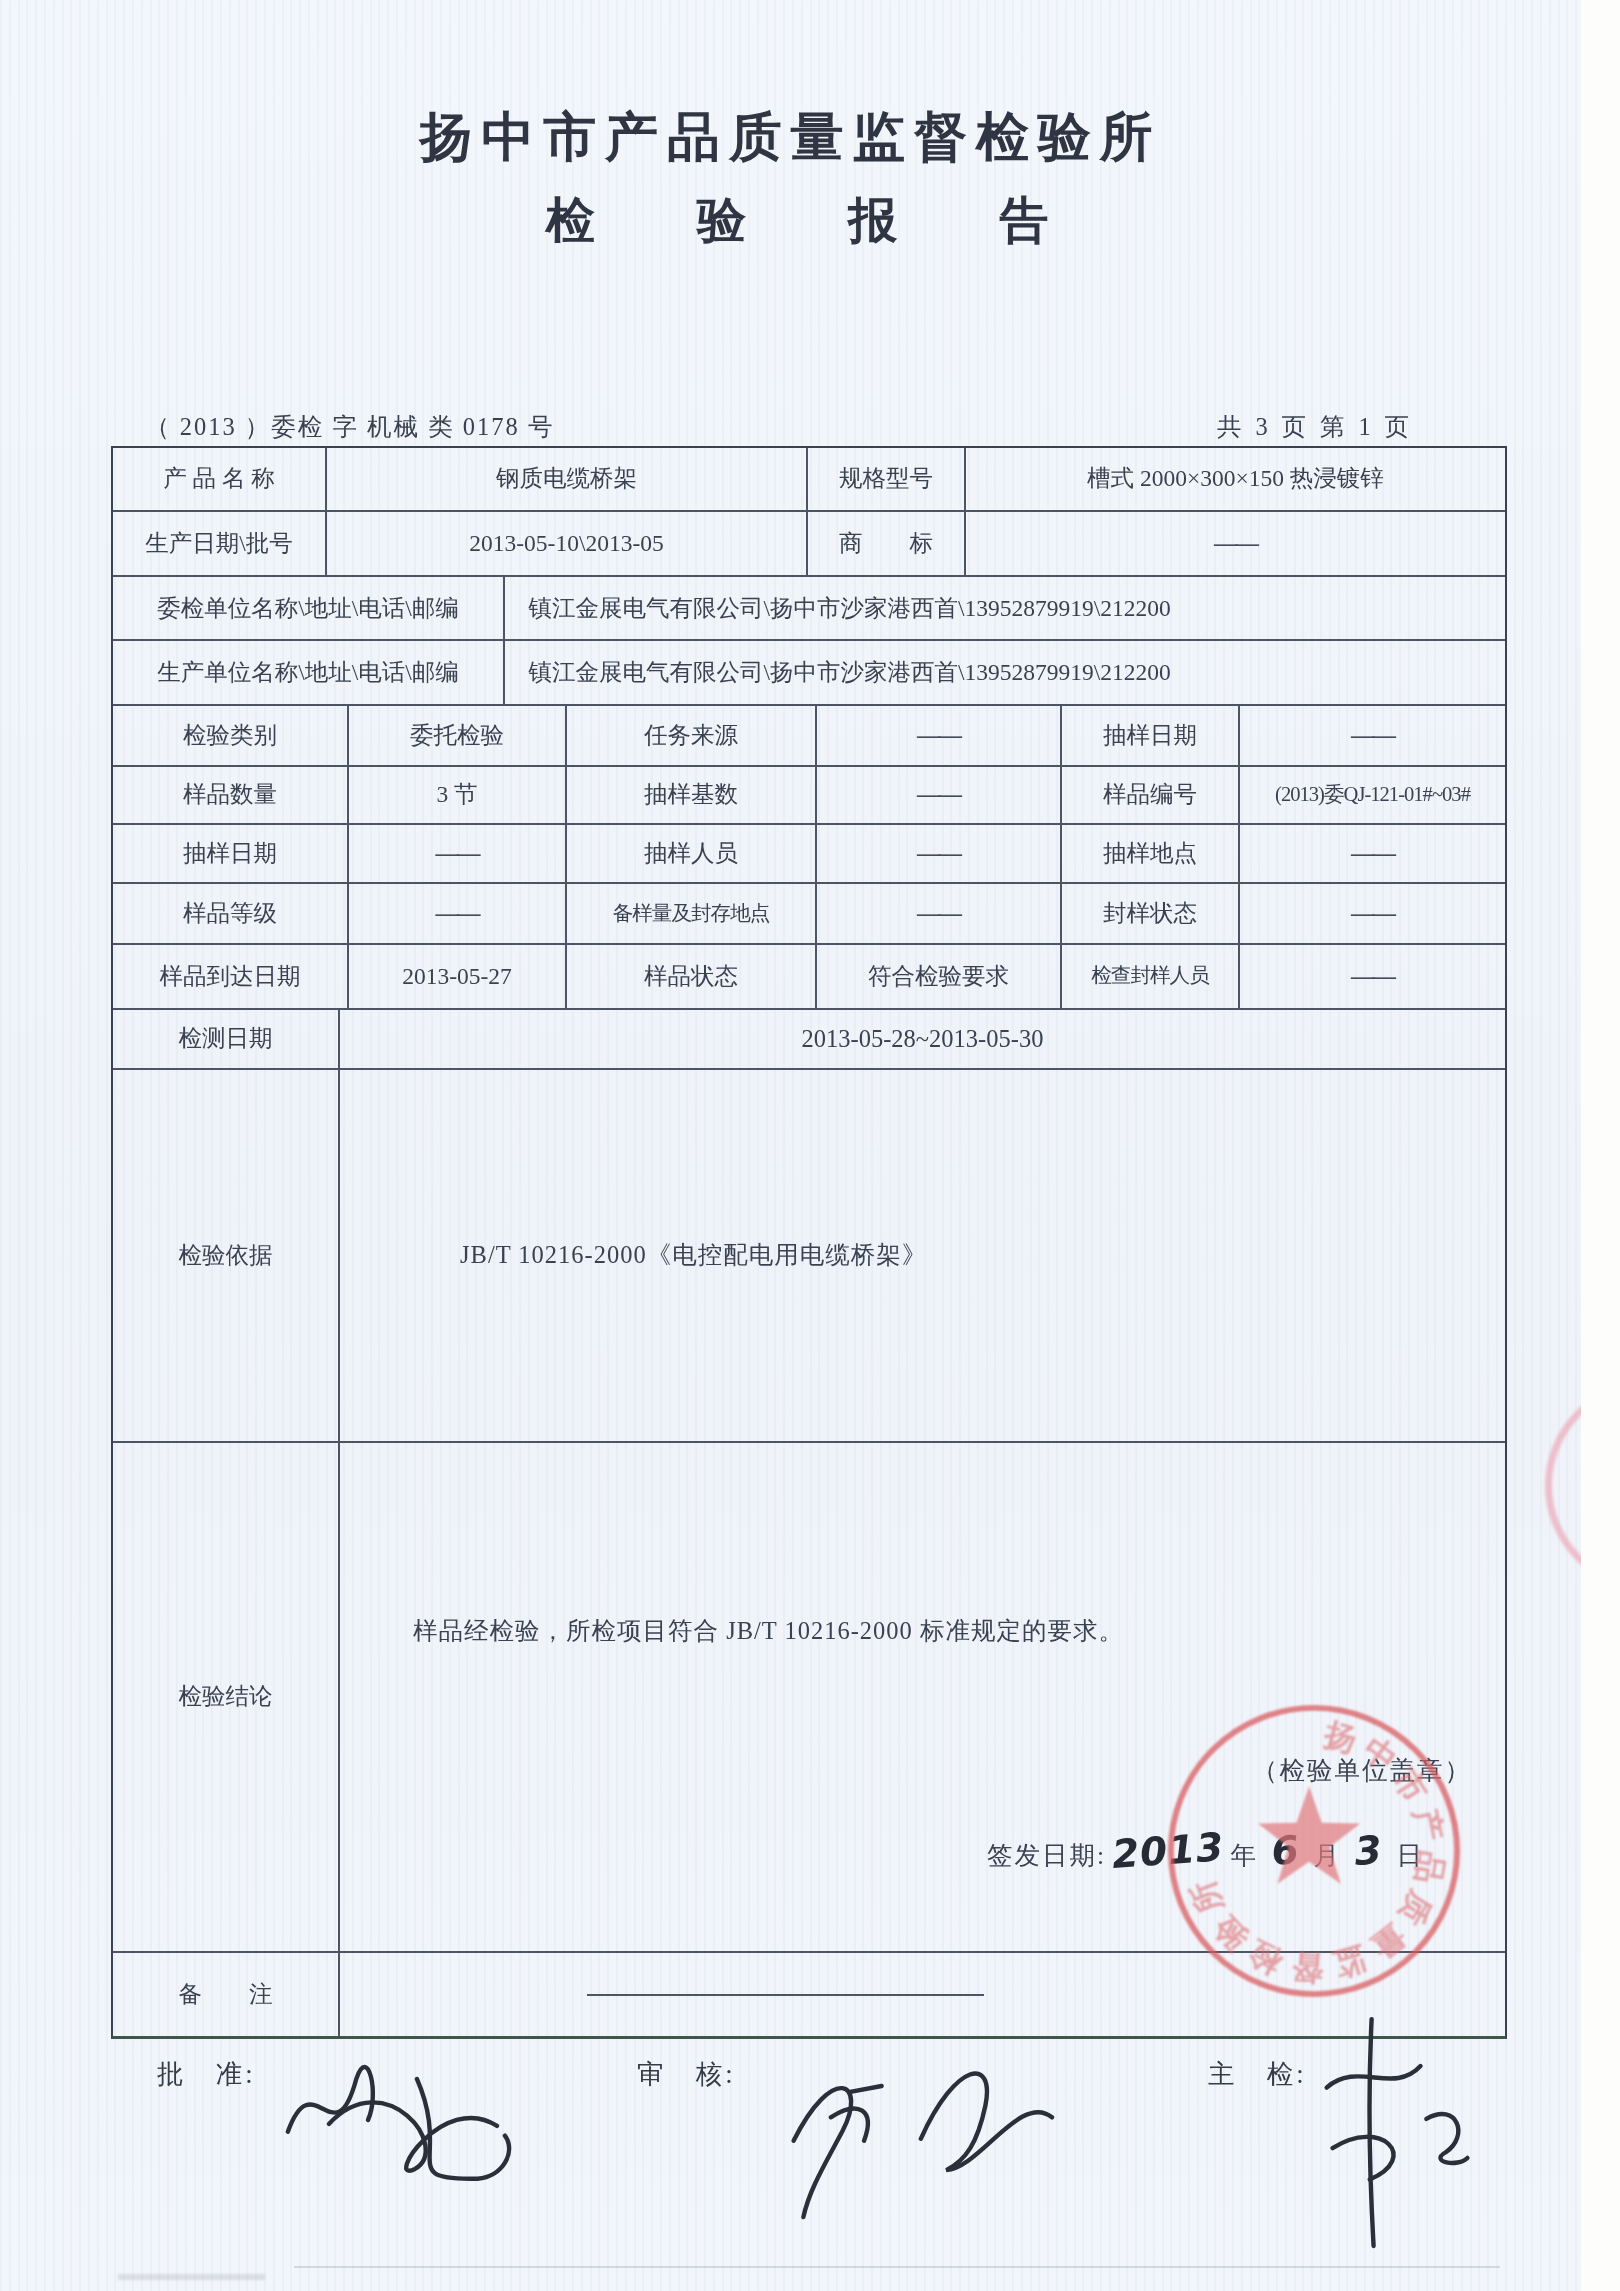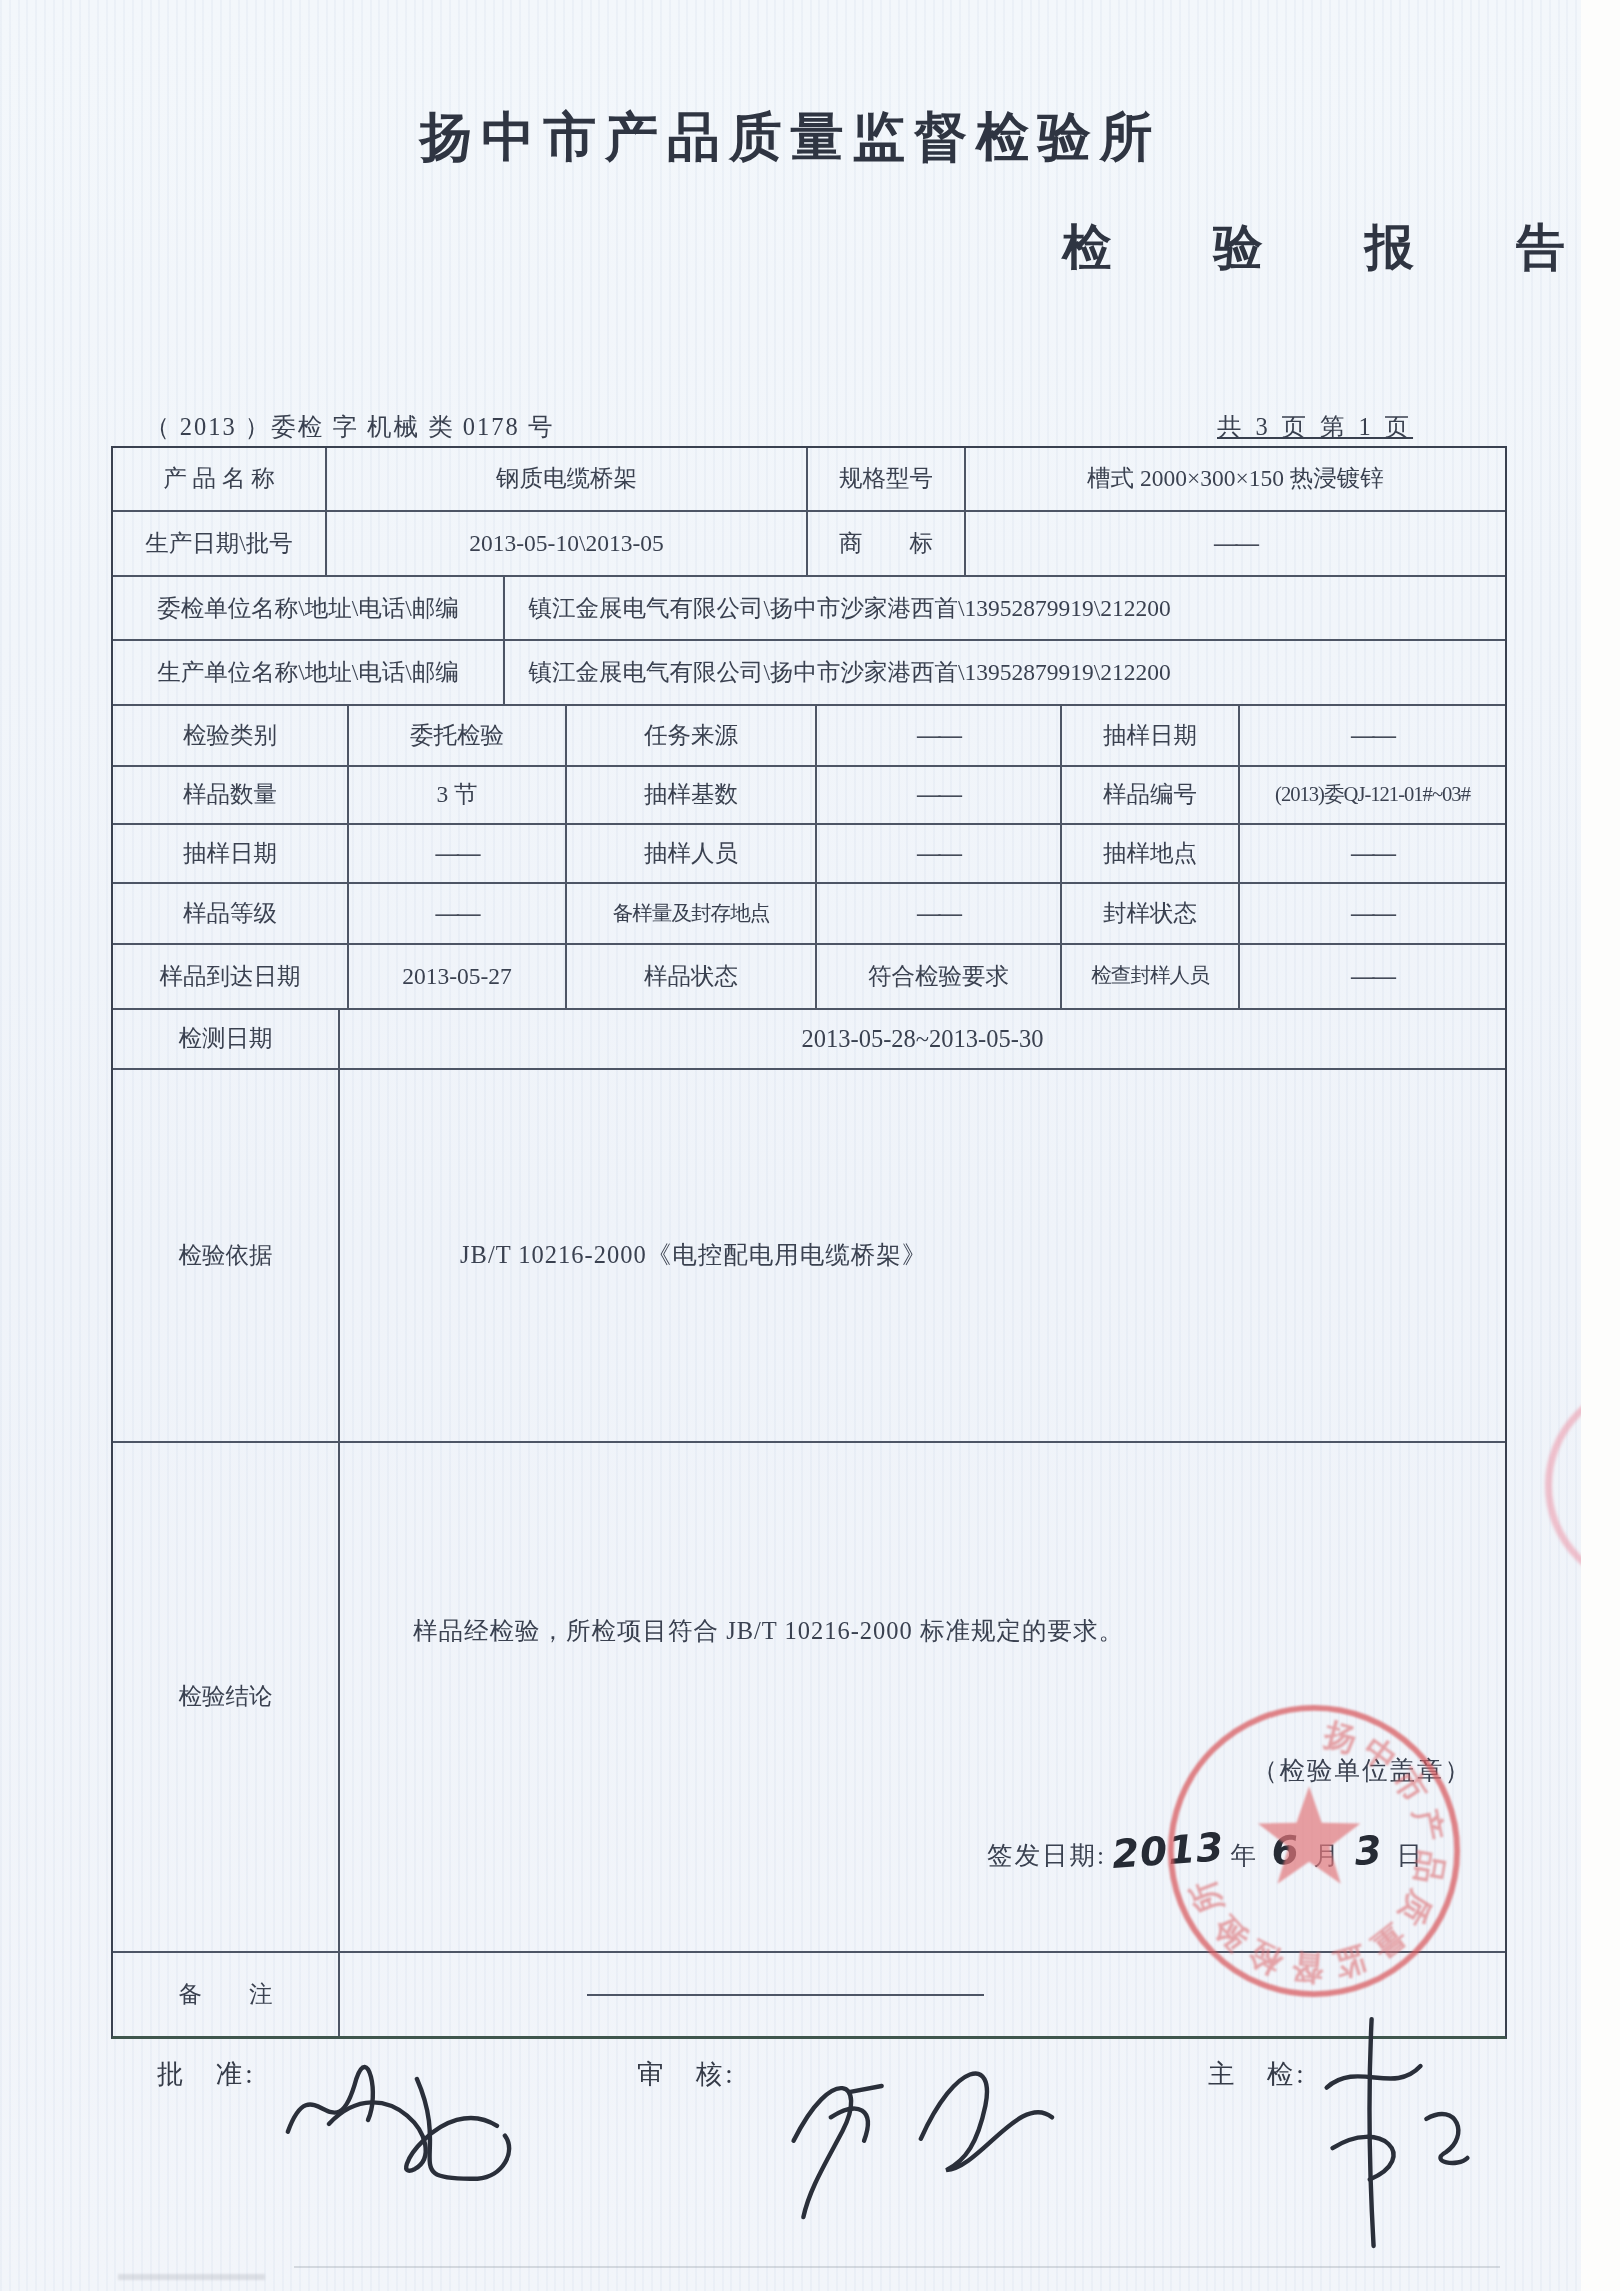--- a/index.html
+++ b/index.html
@@ -14,25 +14,25 @@
       linear-gradient(180deg,#f3f7fb 0%, #eff3f9 55%, #f2f5fa 100%);
     overflow:hidden;
   }
   .scan-margin { position:absolute; right:0; top:0; width:39px; height:2292px; background:#fdfdfc; }
 
   .doc-title {
     position:absolute; left:0; top:102px; width:1581px; text-align:center;
     font-size:53px; font-weight:bold; letter-spacing:8.8px; color:#2f3542;
   }
   .doc-subtitle {
-    position:absolute; left:29px; top:188px; width:1581px; text-align:right;
-    font-size:49px; font-weight:bold; letter-spacing:45px; color:#2f3542;margin-top:27px;
+    position:absolute; left:29px; top:188px; width:1581px; text-align:center;
+    font-size:49px; font-weight:bold; letter-spacing:45px; color:#2f3542;
   }
   .ref-no { position:absolute; left:145px; top:410px; font-size:24.5px; letter-spacing:2px; }
-  .page-info { position:absolute; left:1217px; top:410px; font-size:24.5px; letter-spacing:3.9px;text-decoration:underline; }
+  .page-info { position:absolute; left:1217px; top:410px; font-size:24.5px; letter-spacing:3.9px; }
 
   .rpt-table {
     position:absolute; left:111px; top:446px; width:1396px; height:1593px;
     border:2.9px solid #3a4150; border-bottom:3.9px solid #3f564d;
     display:flex; flex-direction:column; background:rgba(255,255,255,0.0);
   }
   .trow { display:flex; width:100%; border-bottom:2px solid #4d5565; }
   .trow:last-child { border-bottom:none; }
   .tcell {
     border-right:2px solid #4d5565; display:flex; align-items:center; justify-content:center;

